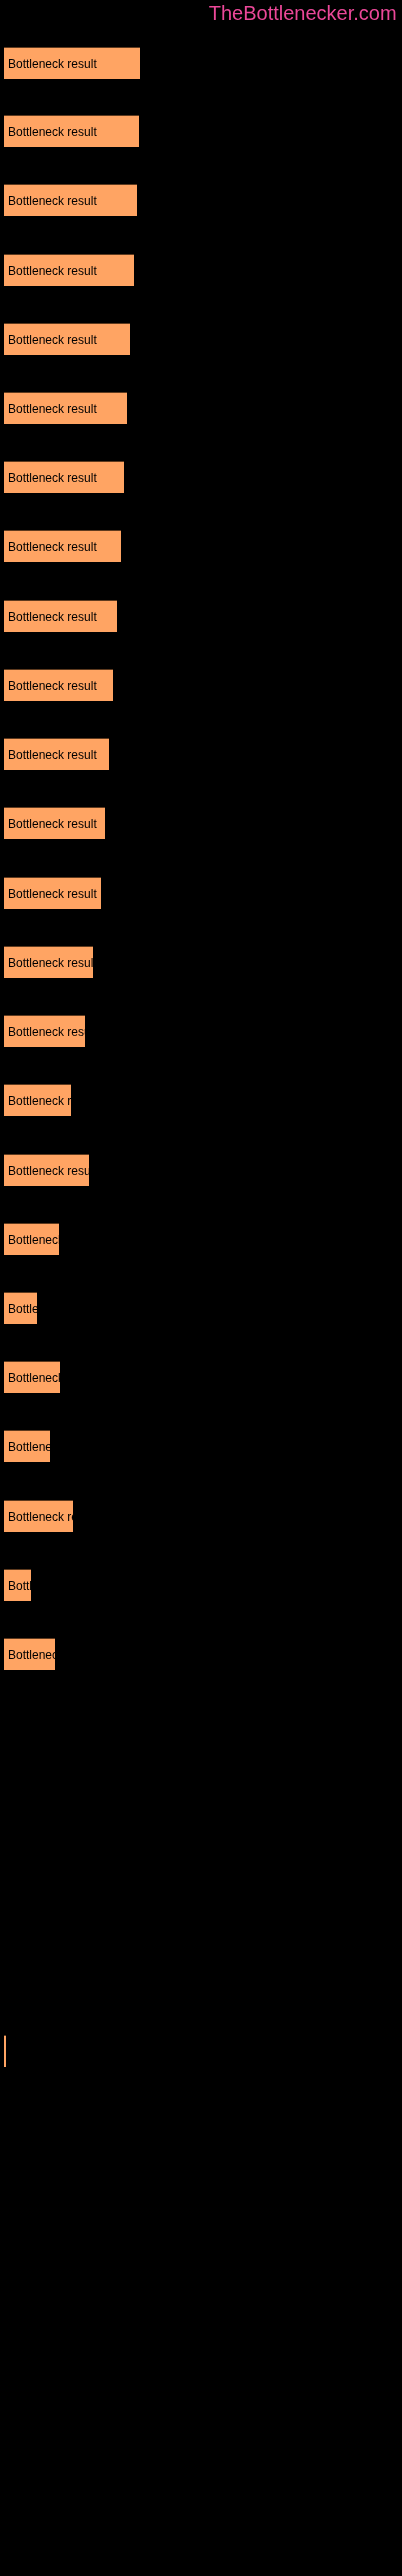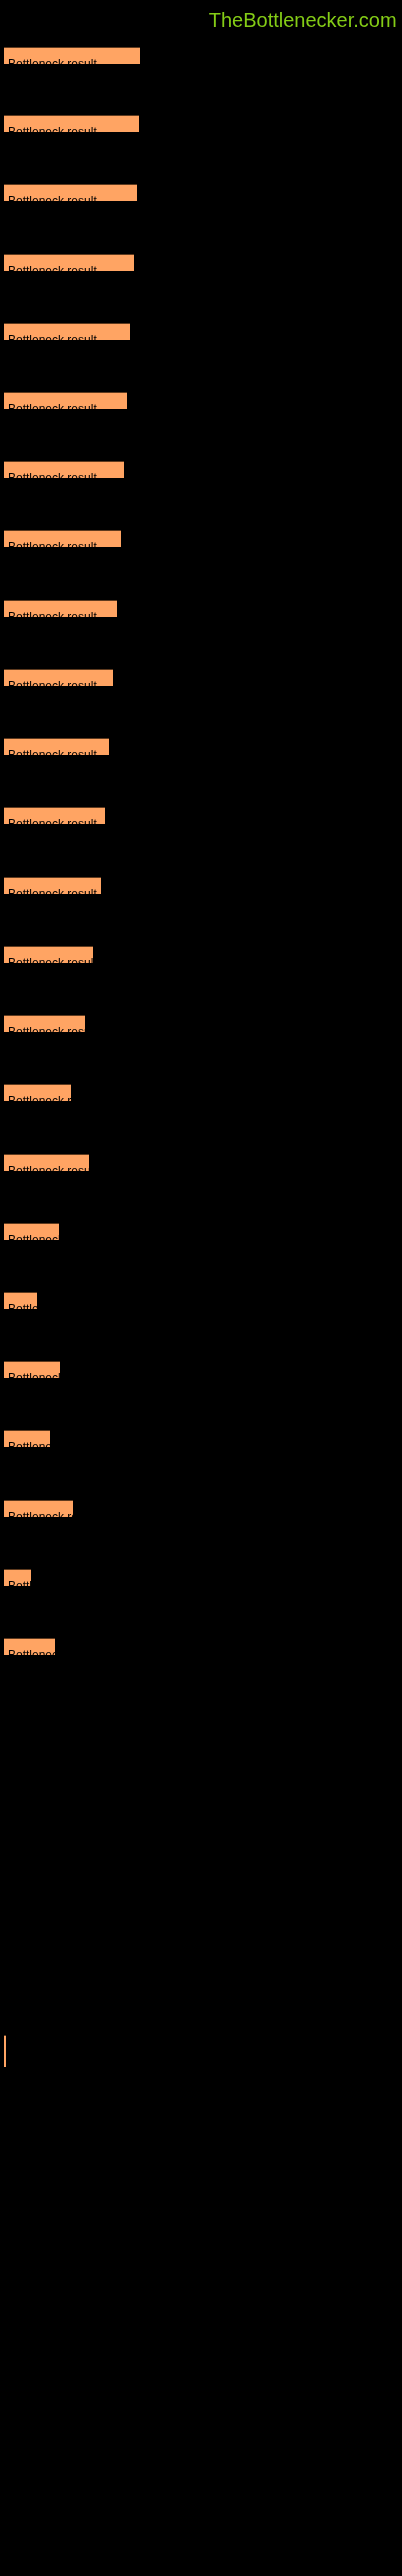--- a/index.html
+++ b/index.html
@@ -21,39 +21,39 @@
     left: 0; top: 0;
     width: 403px;
     height: 2576px;
     background: #000000;
   }
 
   
   #site-title {
     position: absolute;
     right: 6.4px;
-    top: 8px;
+    top: 1px;
     font-size: 20px;
     line-height: 24px;
-    color: #84cc16;
+    color: #ec4899;
     letter-spacing: 0px;
     white-space: nowrap;
     font-family: "Liberation Sans", sans-serif;
   }
 
   
   .bar-row {
     position: absolute;
     left: 4px;
   }
   .bar {
     position: absolute;
     left: 0;
     top: 0;
-    height: 17px;
+    height: 32px;
     background: #FFA463;
     border-top: 1.6px solid #5E3A1E;
     box-sizing: border-box;
     overflow: hidden;
   }
   .bar-label {
     position: absolute;
     left: 4px;
     top: 8.9px;
     font-size: 12px;

